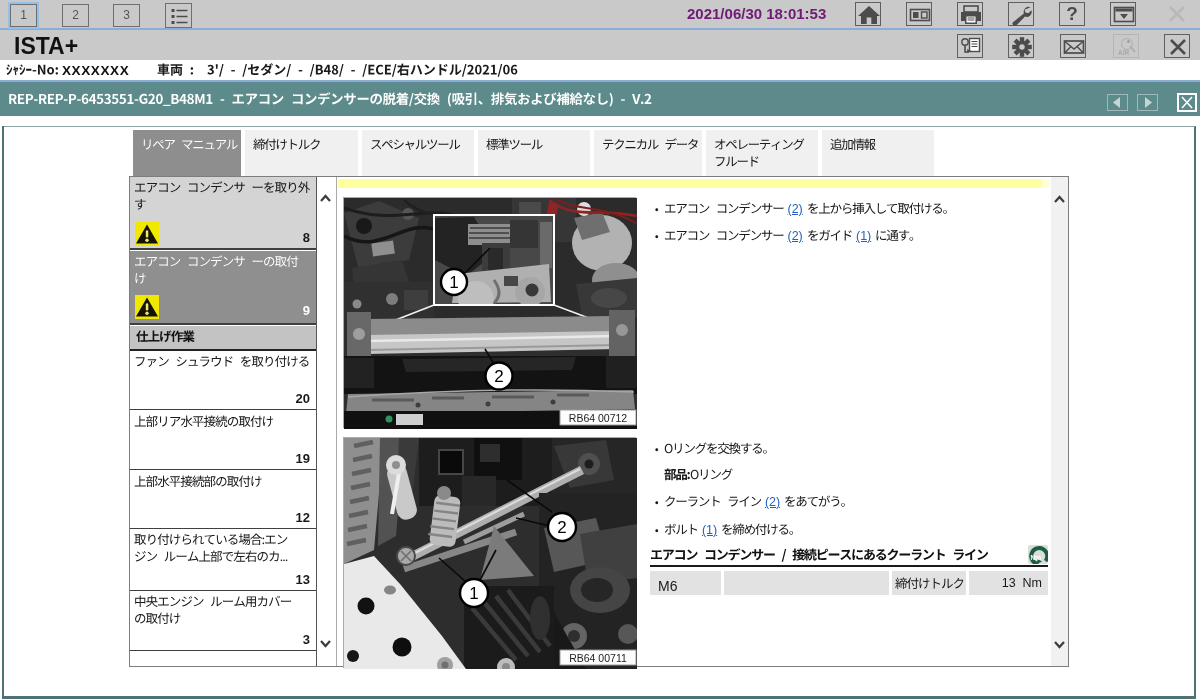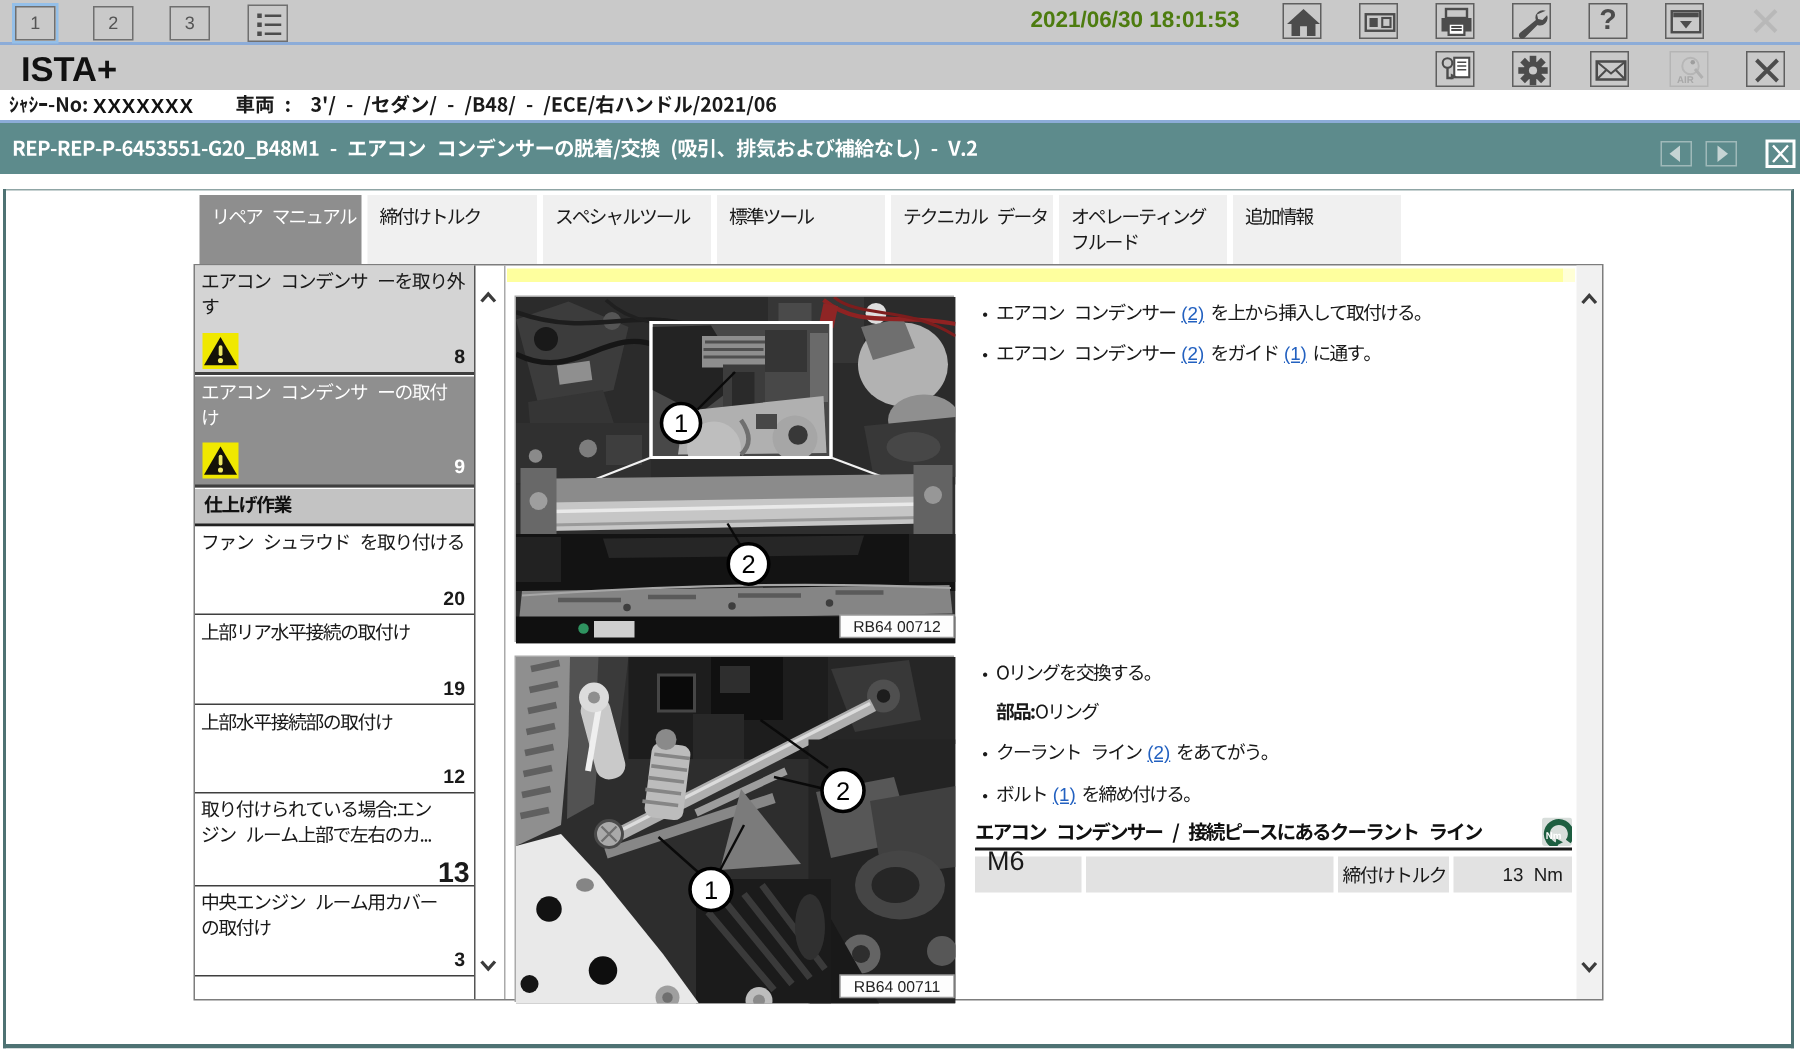--- a/index.html
+++ b/index.html
@@ -194,21 +194,21 @@
     <div style="text-align:center;font-size:12px;color:#555;line-height:21px">3</div>
   </div>
 <div class="btn" style="left:165px;top:3px;width:27px;height:25px">
     <svg width="27" height="25" viewBox="0 0 27 25">
       <rect x="5.5" y="5" width="3" height="3" fill="#4c4c4c"></rect>
       <rect x="5.5" y="11" width="3" height="3" fill="#4c4c4c"></rect>
       <rect x="5.5" y="17" width="3" height="3" fill="#4c4c4c"></rect>
       <path d="M10.5 6.5h11M10.5 12.5h11M10.5 18.5h11" stroke="#4c4c4c" stroke-width="1.7"></path>
     </svg>
   </div>
-<div class="a" style="left:687px;top:5px;font-size:15px;font-weight:bold;color:#4d7c0f;white-space:nowrap;">2021/06/30 18:01:53</div>
+<div class="a" style="left:687px;top:5px;font-size:15px;font-weight:bold;color:#701a75;white-space:nowrap;">2021/06/30 18:01:53</div>
 <div class="btn" style="left:855px;top:2px;width:26px;height:24px;border-color:#5f5f5f">
     <svg width="26" height="24" viewBox="0 0 26 24">
       <path fill="#4c4c4c" d="M13 3 24 13h-3v8H5v-8H2Z"></path>
       <rect x="10.7" y="14.5" width="4.6" height="6.5" fill="#c9c9c9"></rect>
     </svg>
   </div>
 <div class="btn" style="left:906px;top:2px;width:26px;height:24px;border-color:#5f5f5f">
     <svg width="26" height="24" viewBox="0 0 26 24">
       <rect x="3.5" y="6.5" width="19" height="11" fill="none" stroke="#4c4c4c" stroke-width="1.6"></rect>
       <rect x="6" y="9" width="5.5" height="6" fill="#4c4c4c"></rect>
@@ -708,21 +708,21 @@
       <use href="#g128" x="7016"></use>
       <use href="#g129" x="7944"></use>
       <use href="#g130" x="8872"></use>
       <use href="#g103" x="9800"></use>
       <use href="#g81" x="10728"></use>
       <use href="#g131" x="11656"></use>
       <use href="#g131" x="11862"></use>
       <use href="#g131" x="12068"></use>
     </svg>
   </div>
-<div class="a" style="left:292px;top:572px;font-size:19px;font-weight:bold;color:#1a1a1a;white-space:nowrap;width:18px;text-align:right">13</div>
+<div class="a" style="left:292px;top:572px;font-size:13px;font-weight:bold;color:#1a1a1a;white-space:nowrap;width:18px;text-align:right">13</div>
 <div class="a" style="left:130px;top:592px;width:186px;height:59px;background:#fff;border-bottom:1px solid #3f3f3f"></div>
 <div class="a" style="left:134px;top:595px;width:159px;height:12.5px">
     <svg width="157.3" height="12.5" viewBox="0 -880 12584 1000" fill="#1a1a1a" style="overflow:visible">
       <use href="#g132" x="0"></use>
       <use href="#g133" x="928"></use>
       <use href="#g95" x="1856"></use>
       <use href="#g87" x="2784"></use>
       <use href="#g126" x="3712"></use>
       <use href="#g87" x="4640"></use>
       <use href="#g67" x="6088"></use>
@@ -1050,21 +1050,21 @@
 <path d="M17.5 16a8 8 0 1 0-7 3" fill="none" stroke="#1d5e40" stroke-width="4"></path>
 <path d="M9 19l5-2.5-4.5-2.5z" fill="#1d5e40"></path>
 <text x="2.5" y="14.5" font-size="6.5" font-weight="bold" fill="#fff" font-family="Liberation Sans">Nm</text>
 </svg>
   </div>
 <div class="a" style="left:650px;top:565px;width:398px;height:2px;background:#1a1a1a"></div>
 <div class="a" style="left:650px;top:571px;width:71px;height:24px;background:#e2e2e2"></div>
 <div class="a" style="left:724px;top:571px;width:165px;height:24px;background:#e2e2e2"></div>
 <div class="a" style="left:892px;top:571px;width:74px;height:24px;background:#e2e2e2"></div>
 <div class="a" style="left:969px;top:571px;width:79px;height:24px;background:#e2e2e2"></div>
-<div class="a" style="left:658px;top:564px;font-size:18px;font-weight:normal;color:#1a1a1a;white-space:nowrap;">M6</div>
+<div class="a" style="left:658px;top:578px;font-size:14px;font-weight:normal;color:#1a1a1a;white-space:nowrap;">M6</div>
 <div class="a" style="left:895px;top:577px;width:71px;height:12.5px">
     <svg width="69.0" height="12.5" viewBox="0 -880 5520 1000" fill="#1a1a1a" style="overflow:visible">
       <use href="#g68" x="0"></use>
       <use href="#g69" x="920"></use>
       <use href="#g70" x="1840"></use>
       <use href="#g71" x="2760"></use>
       <use href="#g67" x="3680"></use>
       <use href="#g72" x="4600"></use>
     </svg>
   </div>

